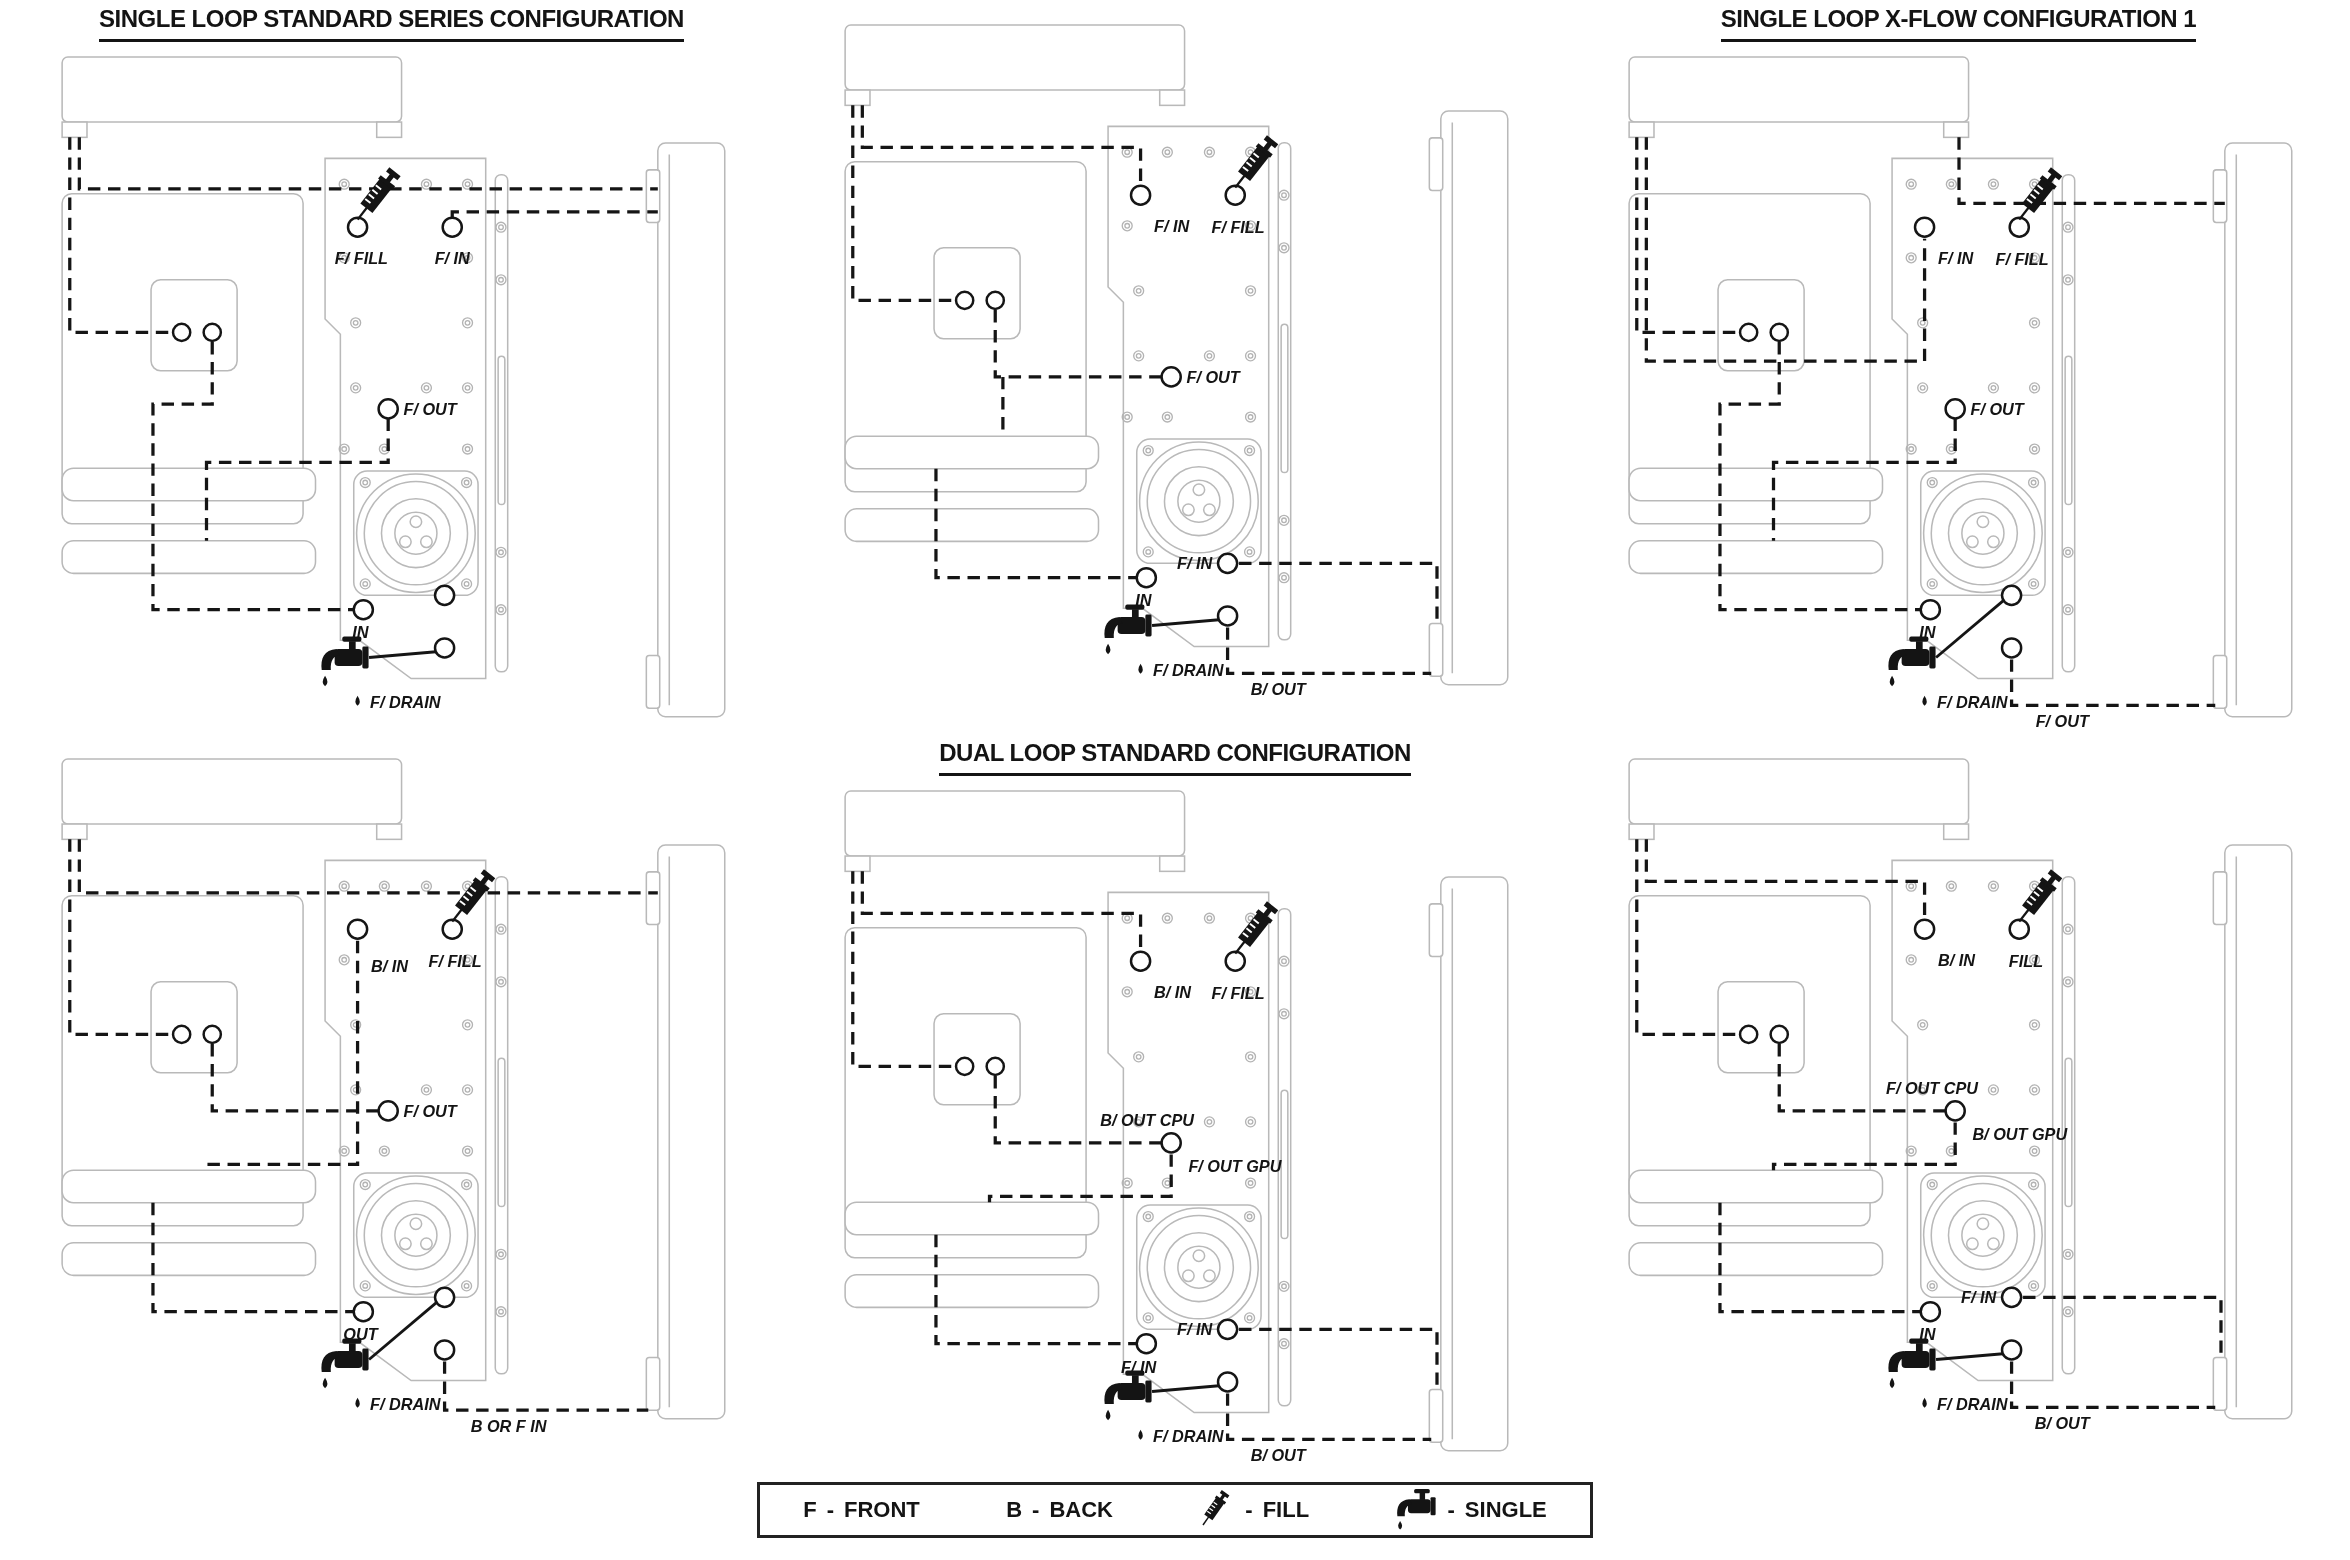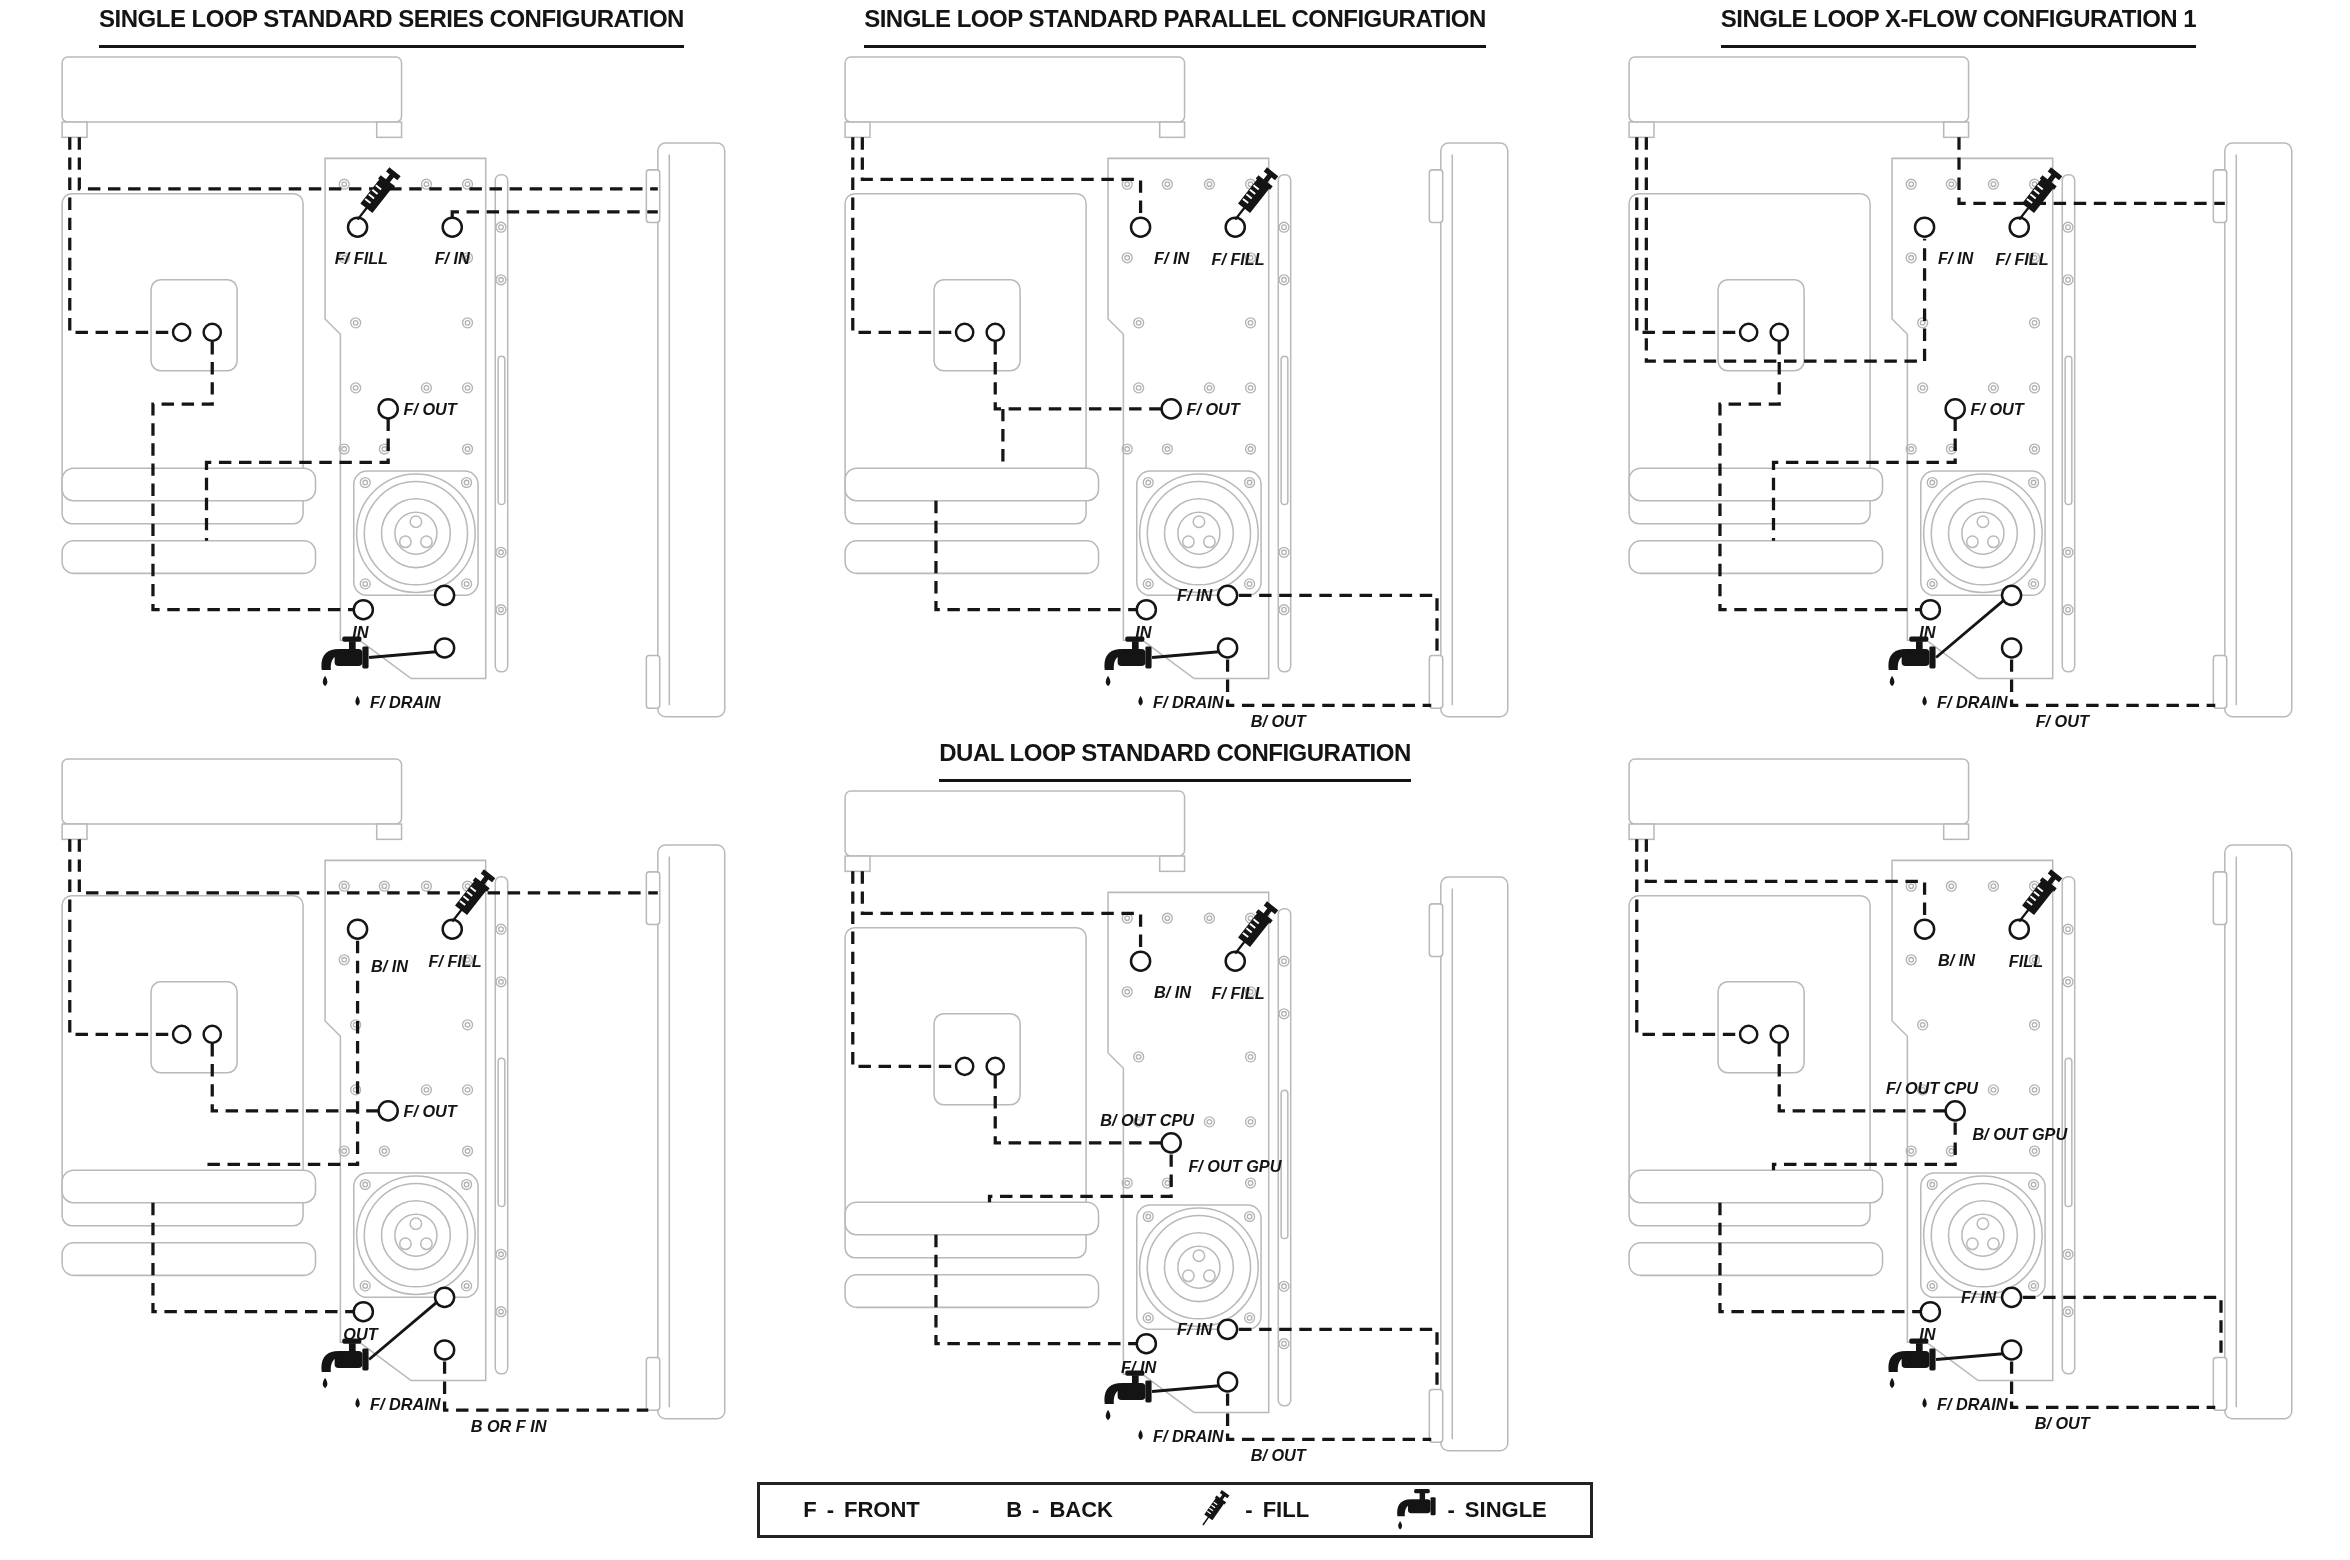--- a/index.html
+++ b/index.html
@@ -1,21 +1,21 @@
 <!DOCTYPE html>
 <html><head>
 <meta charset="utf-8">
 <style>
   html,body{margin:0;padding:0;background:#ffffff;}
   body{width:2350px;height:1560px;font-family:"Liberation Sans",sans-serif;color:#141414;overflow:hidden;}
   .sheet{padding-top:4px;}
   .grid{display:grid;grid-template-columns:783px 784px 783px;}
   .panel{height:734px;text-align:center;}
   .title{font-size:24px;font-weight:bold;letter-spacing:-0.5px;line-height:30px;height:32px;}
-  .title span{display:inline-block;border-bottom:3px solid #141414;padding-bottom:11px;}
+  .title span{display:inline-block;border-bottom:3px solid #141414;padding-bottom:5px;}
   svg.diagram{width:712px;height:698px;display:block;margin:0 auto;}
   .case{stroke:#b9b9b9;fill:#ffffff;stroke-width:1.6;}
   .screw{stroke:#b3b3b3;fill:none;stroke-width:1.4;}
   .port{stroke:#151515;fill:#ffffff;stroke-width:2.6;}
   .tube{stroke:#151515;stroke-width:3.4;fill:none;stroke-dasharray:13 8;}
   .solid{stroke:#151515;stroke-width:3;fill:none;}
   .plabel{font-family:"Liberation Sans",sans-serif;font-size:17px;font-style:italic;font-weight:bold;fill:#141414;}
   .ink{fill:#141414;stroke:none;}
   .legend{margin:10px auto 0;width:830px;height:50px;border:3px solid #222;display:flex;align-items:center;justify-content:space-around;font-size:22px;font-weight:bold;}
   .legend-item{display:flex;align-items:center;gap:10px;}
@@ -141,21 +141,20 @@
       </g>
       <text class="plabel" text-anchor="middle" x="338" y="238">F/ FILL</text>
       <text class="plabel" text-anchor="middle" x="433" y="238">F/ IN</text>
       <text class="plabel" x="382" y="396">F/ OUT</text>
       <text class="plabel" text-anchor="middle" x="337" y="630">IN</text>
       <text class="plabel" x="347" y="703">F/ DRAIN</text>
     </svg>
   </div>
 
   <div class="panel">
-    <div class="title"><span>SINGLE LOOP STANDARD PARALLEL CONFIGURATION</span></div>
     <svg class="diagram" viewBox="0 0 740 730">
       <use href="#case-base"></use>
       <g class="tube">
         <path d="M33,106 V310 H141"></path>
         <path d="M43,106 V150 H334 V188"></path>
         <path d="M182,320 V390 H356"></path>
         <path d="M190,390 V452"></path>
         <path d="M120,486 V600 H330"></path>
         <path d="M437,585 H644 V650"></path>
         <path d="M425,652 V700 H638"></path>

